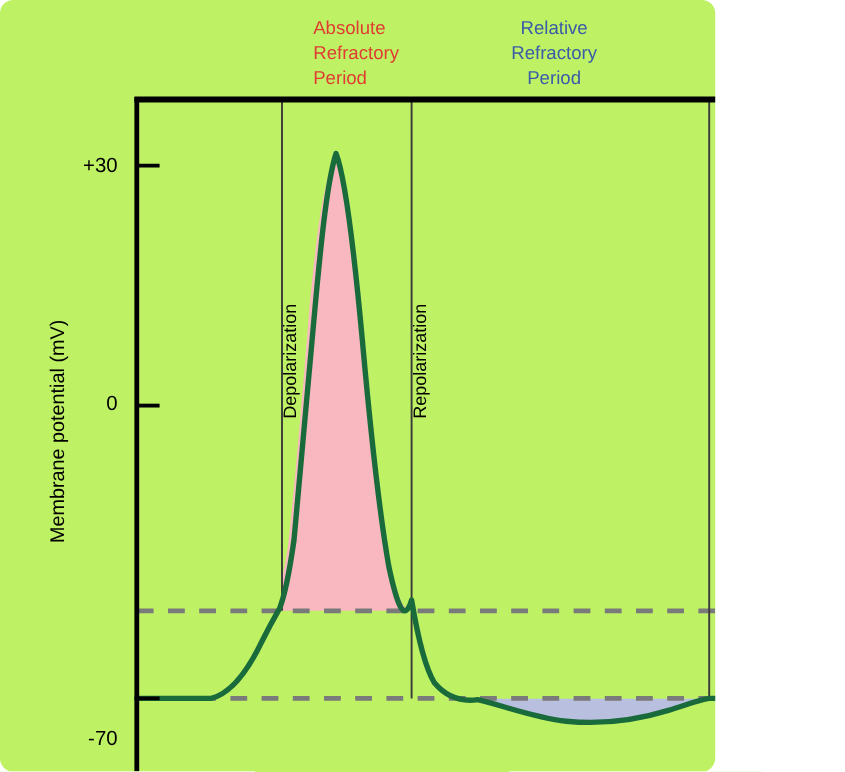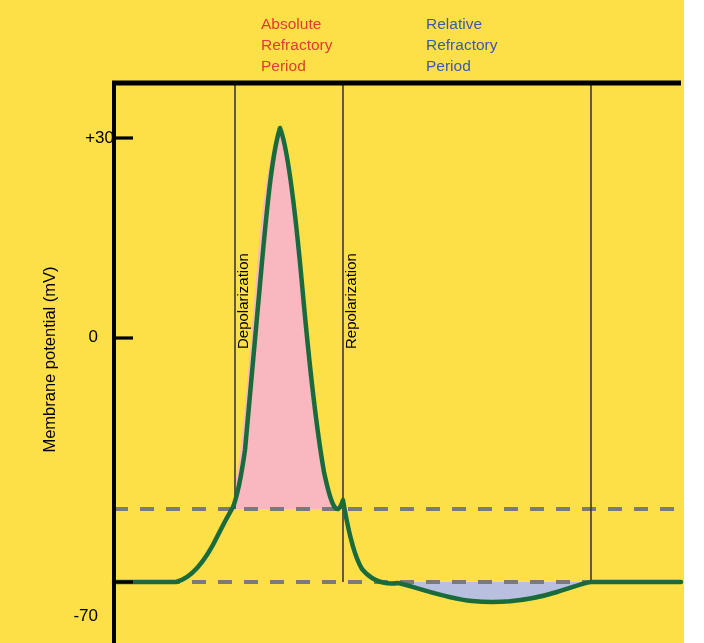--- a/index.html
+++ b/index.html
@@ -5,24 +5,25 @@
   html, body {
     margin: 0;
     padding: 0;
     background: #ffffff;
   }
   body {
     font-family: "Liberation Sans", sans-serif;
   }
   #figure {
     position: relative;
-    width: 684px;
+    width: 596px;
     height: 643px;
-    background: #fde047;
+    background: #bef264;
     overflow: hidden;
+    border-radius: 11px;
   }
   #figure svg {
     position: absolute;
     left: 0;
     top: 0;
   }
   .phase-title {
     position: absolute;
     font-size: 15.5px;
     line-height: 21px;
@@ -31,29 +32,30 @@
   }
   #arp-title {
     left: 261px;
     top: 13px;
     color: #e03c31;
   }
   #rrp-title {
     left: 426px;
     top: 13px;
     color: #3a5ba8;
+    text-align: center;
   }
   .tick-label {
     position: absolute;
     font-size: 17px;
     color: #000000;
     text-align: right;
     white-space: nowrap;
   }
-  #tick-label-30 { left: 42px; top: 128px; width: 72px; }
+  #tick-label-30 { left: 26px; top: 128px; width: 72px; }
   #tick-label-0  { left: 26px; top: 327px; width: 72px; }
   #tick-label-m70{ left: 26px; top: 571px; width: 72px; margin-top: 35px; }
   #y-axis-title {
     position: absolute;
     left: -66px;
     top: 350px;
     width: 230px;
     font-size: 16.5px;
     color: #000000;
     text-align: center;

